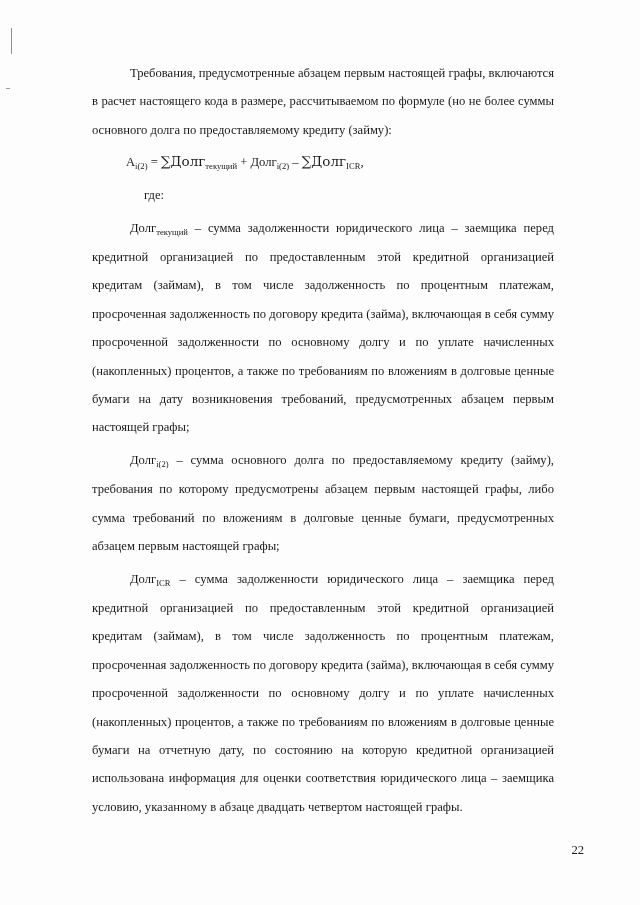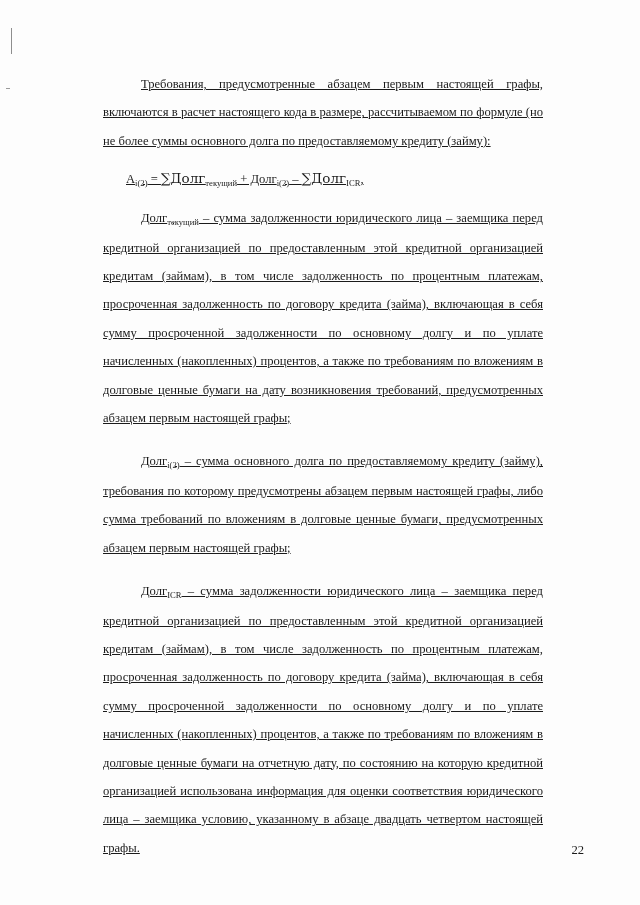--- a/index.html
+++ b/index.html
@@ -37,38 +37,36 @@
     height: 1px;
     background: #9a9a9a;
   }
   .content {
     position: absolute;
     left: 88px;
     top: 55px;
     width: 470px;
   }
   p {
-    margin: 15px;
+    margin: 4px;
     font-size: 12.6px;
     line-height: 28.4px;
     text-align: justify;
     text-justify: inter-word;
     text-indent: 38px;
     hyphens: none;
-    text-decoration: underline;
   }
   p.indent-small {
     text-indent: 52px;
   }
   .formula {
     text-indent: 38px;
     font-size: 12.6px;
-    line-height: 17px;
+    line-height: 27px;
     white-space: nowrap;
-    text-decoration: underline;
   }
   sub {
     font-size: 8.6px;
     vertical-align: baseline;
     position: relative;
     top: 3px;
   }
   .sum {
     font-family: "DejaVu Serif", "Liberation Serif", serif;
     font-size: 13.5px;
@@ -90,20 +88,21 @@
   <div class="scan-mark-mid"></div>
 
   <div class="content">
 
     <p>Требования, предусмотренные абзацем первым настоящей графы, включаются в расчет настоящего кода в размере, рассчитываемом по формуле (но не более суммы основного долга по предоставляемому кредиту (займу):</p>
 
     <div class="formula">
       <span>А</span><sub>i(2)</sub><span> = </span><span class="sum">∑Долг</span><sub>текущий</sub><span> + Долг</span><sub>i(2)</sub><span> – </span><span class="sum">∑Долг</span><sub>ICR</sub><span>,</span>
     </div>
 
+    <p class="indent-small">где:</p>
 
 
     <p><span>Долг</span><sub>текущий</sub><span> – сумма задолженности юридического лица – заемщика перед кредитной организацией по предоставленным этой кредитной организацией кредитам (займам), в том числе задолженность по процентным платежам, просроченная задолженность по договору кредита (займа), включающая в себя сумму просроченной задолженности по основному долгу и по уплате начисленных (накопленных) процентов, а также по требованиям по вложениям в долговые ценные бумаги на дату возникновения требований, предусмотренных абзацем первым настоящей графы;</span></p>
 
     <p><span>Долг</span><sub>i(2)</sub><span> – сумма основного долга по предоставляемому кредиту (займу), требования по которому предусмотрены абзацем первым настоящей графы, либо сумма требований по вложениям в долговые ценные бумаги, предусмотренных абзацем первым настоящей графы;</span></p>
 
     <p><span>Долг</span><sub>ICR</sub><span> – сумма задолженности юридического лица – заемщика перед кредитной организацией по предоставленным этой кредитной организацией кредитам (займам), в том числе задолженность по процентным платежам, просроченная задолженность по договору кредита (займа), включающая в себя сумму просроченной задолженности по основному долгу и по уплате начисленных (накопленных) процентов, а также по требованиям по вложениям в долговые ценные бумаги на отчетную дату, по состоянию на которую кредитной организацией использована информация для оценки соответствия юридического лица – заемщика условию, указанному в абзаце двадцать четвертом настоящей графы.</span></p>
 
   </div>
 

